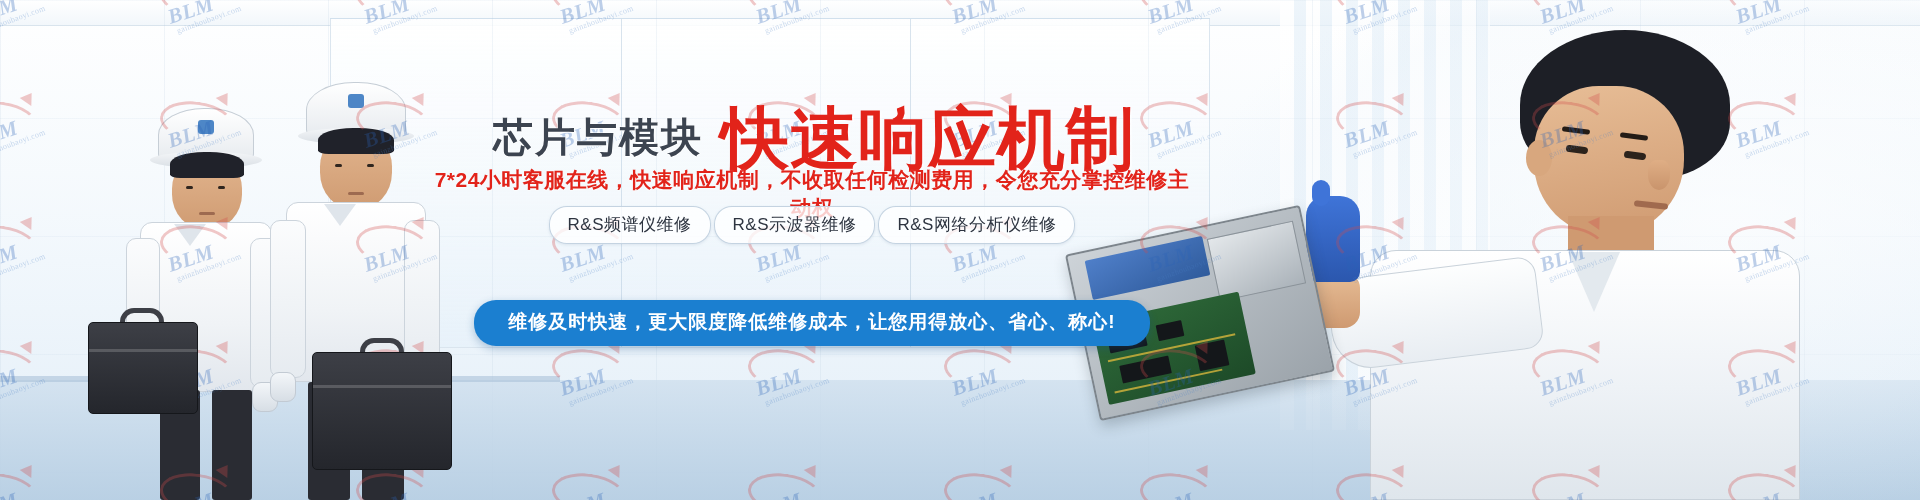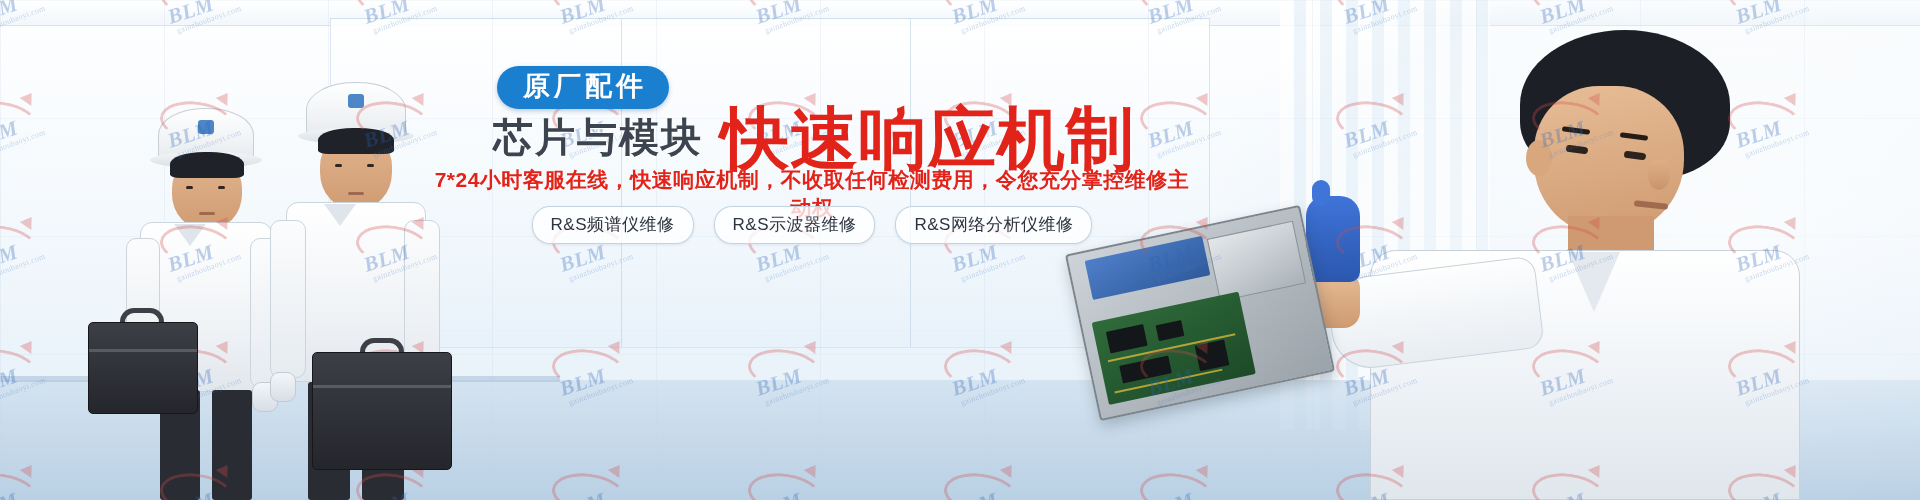--- a/index.html
+++ b/index.html
@@ -301,21 +301,21 @@
     font-size:21px; color:#e2231a; font-weight:bold;
     letter-spacing:.5px;
     text-shadow:0 1px 2px rgba(255,255,255,.85);
   }
 
   .pill-rows {
     position:absolute; left:432px; top:206px; width:760px;
   }
   .pill-row {
     display:flex; justify-content:center; align-items:center;
-    gap:20px; margin-bottom:12px;
+    gap:3px; margin-bottom:12px;
   }
   .pill {
     background:rgba(255,255,255,.78);
     border:1px solid rgba(190,206,222,.9);
     border-radius:18px;
     padding:6px 18px 7px;
     font-size:17px; color:#2d3440;
     letter-spacing:.5px;
     white-space:nowrap;
     box-shadow:0 1px 3px rgba(120,145,170,.18);
@@ -721,36 +721,36 @@
         <div class="wm-arc"></div>
         <div class="wm-arrow"></div>
         <div class="wm-txt">BLM</div>
         <div class="wm-sub">gainzhoubaoyi.com</div>
       </div>
       <div class="wm" style="left: 1920px; top: 466px;"></div>
     </div>
 
   <div class="content">
 
-    <div class="badge-row">
-      <span class="badge">原厂配件</span>
-    </div>
 
     <div class="mid-row">
       <span class="sub-dark">芯片与模块</span>
       <span class="headline">快速响应机制</span>
     </div>
 
     <div class="tagline">7*24小时客服在线，快速响应机制，不收取任何检测费用，令您充分掌控维修主动权</div>
 
     <div class="pill-rows">
       <div class="pill-row" id="pill-row-1">
           <span class="pill">R&amp;S频谱仪维修</span>
           <span class="pill">R&amp;S示波器维修</span>
           <span class="pill">R&amp;S网络分析仪维修</span>
         </div>
       <div class="pill-row" id="pill-row-2">
         </div>
     </div>
 
+    <div class="cta">
+      <span class="cta-inner">维修及时快速，更大限度降低维修成本，让您用得放心、省心、称心!</span>
+    </div>
 
   </div>
 </div>
 
 </body></html>

